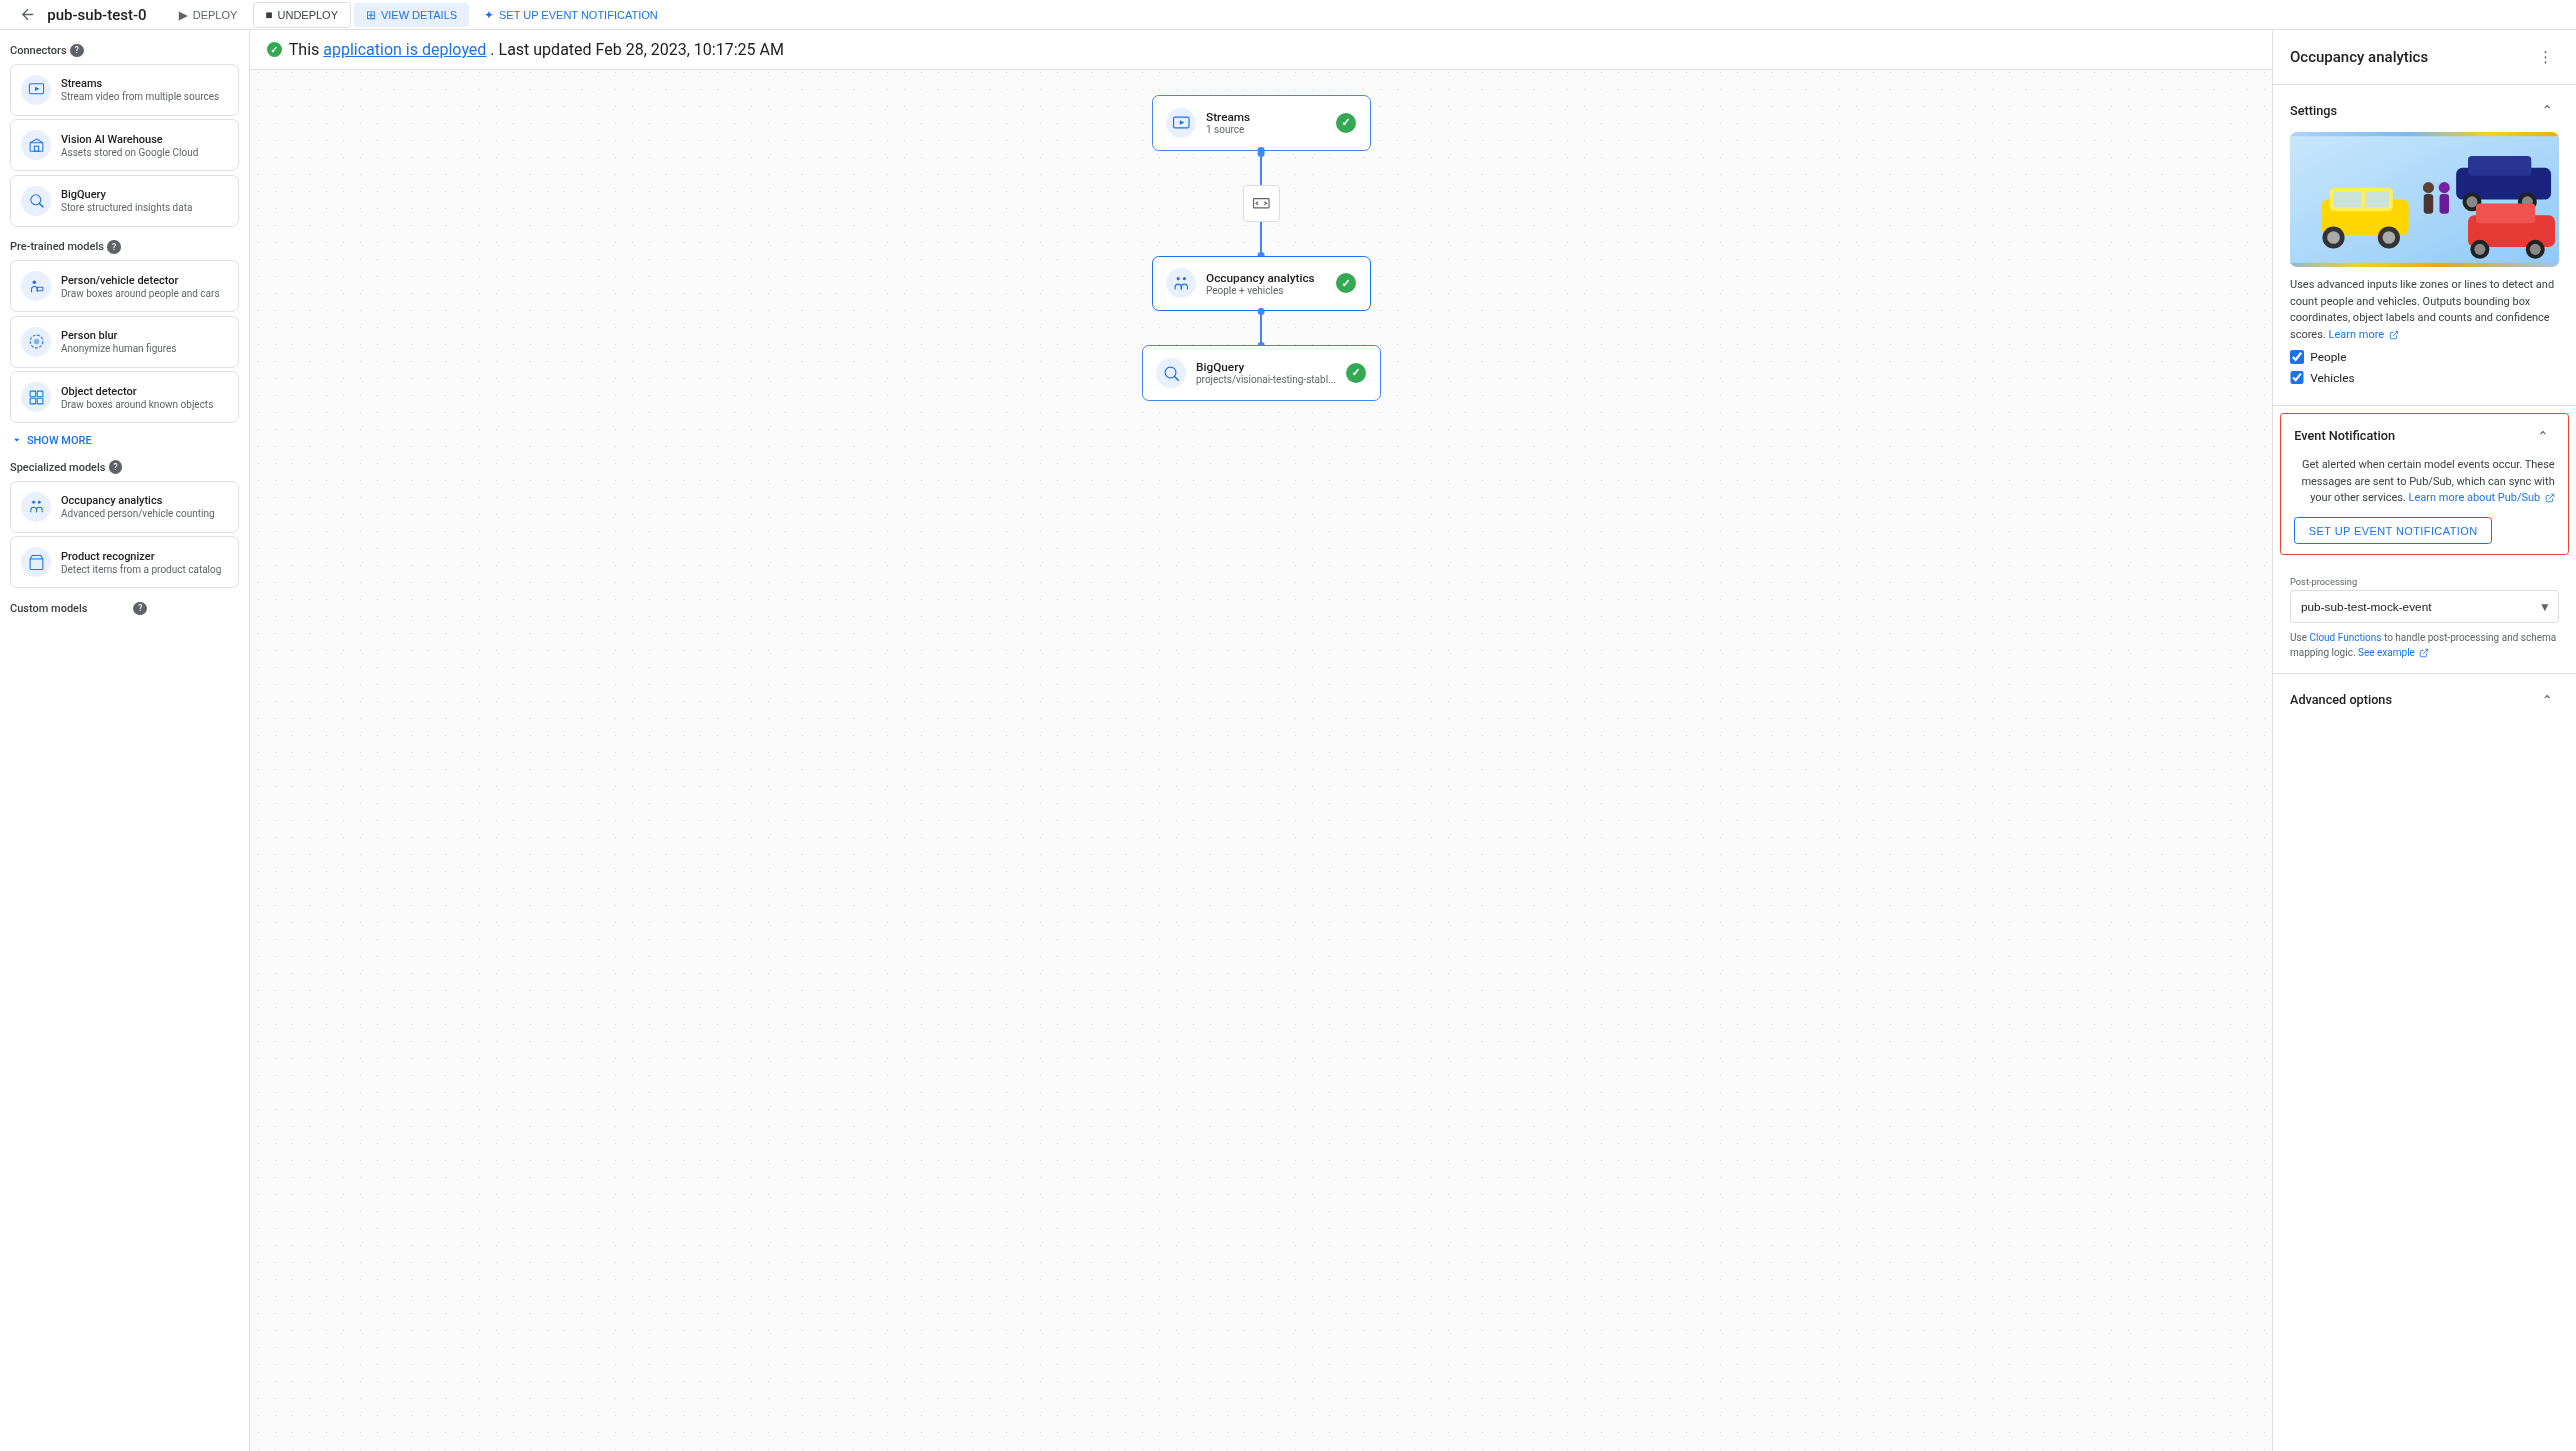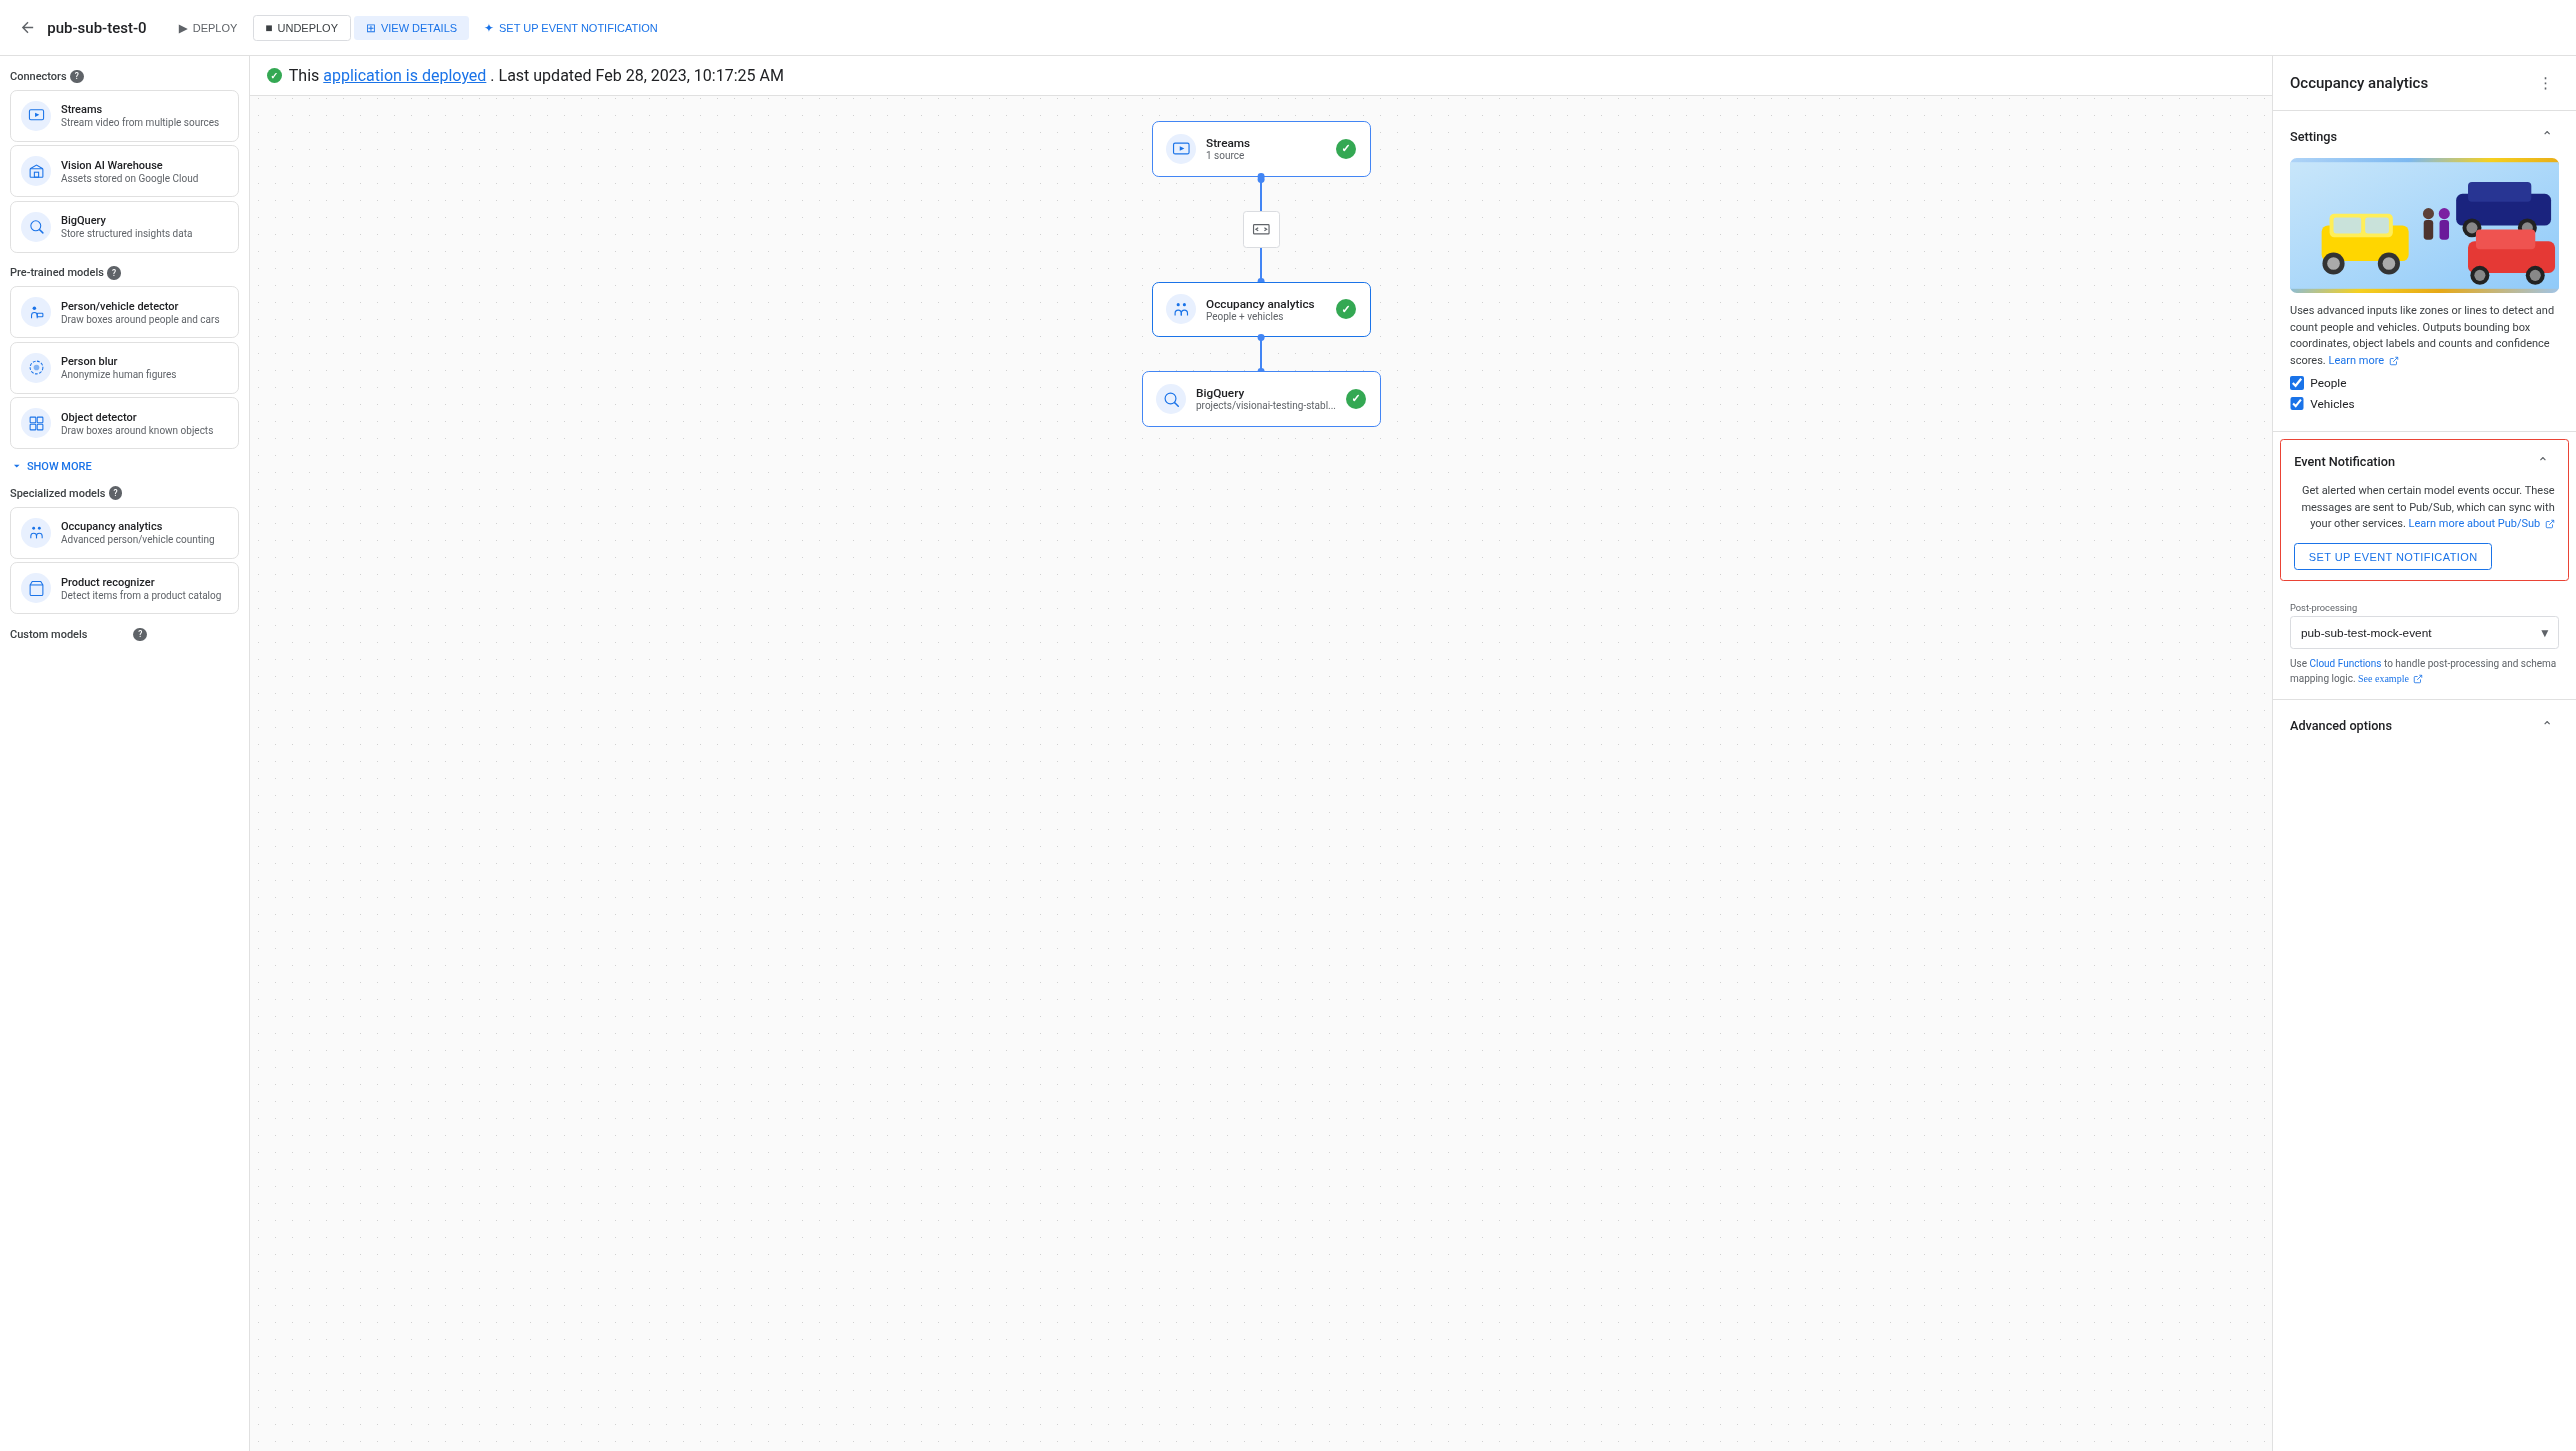--- a/index.html
+++ b/index.html
@@ -1,19 +1,19 @@
 <!DOCTYPE html>
 <html style="font-size:13.5px"><head>
   <meta charset="utf-8">
   <style>
     * { box-sizing: border-box; margin: 0; padding: 0; }
     body { font-family: 'Google Sans', Roboto, Arial, sans-serif; font-size: 11.8px; background: #fff; color: #202124; display: flex; flex-direction: column; height: 100vh; overflow: hidden; }
 
     
-    .topbar { display: flex; align-items: center; height: 56px; padding: 0 13.5px; border-bottom: 0.8px solid #e0e0e0; gap: 6.8px; flex-shrink: 0; }
+    .topbar { display: flex; align-items: center; height: 30px; padding: 0 13.5px; border-bottom: 0.8px solid #e0e0e0; gap: 6.8px; flex-shrink: 0; }
     .back-btn { width: 27px; height: 27px; display: flex; align-items: center; justify-content: center; cursor: pointer; border-radius: 50%; border: none; background: none; }
     .app-title { font-size: 15px; font-weight: 500; color: #202124; margin-right: 13.5px; }
     .topbar-actions { display: flex; align-items: center; gap: 3.4px; }
     .topbar-btn { display: flex; align-items: center; gap: 5px; padding: 5px 11.8px; border: none; background: none; cursor: pointer; font-size: 11px; font-weight: 500; border-radius: 3.4px; color: #5f6368; }
     .topbar-btn.primary { background: #e8f0fe; color: #1a73e8; }
     .topbar-btn.outlined { border: 0.8px solid #dadce0; color: #3c4043; }
     .topbar-btn-icon { font-size: 11.8px; }
 
     
     .main-layout { display: flex; flex: 1; overflow: hidden; }
@@ -74,21 +74,21 @@
 
     .event-desc { font-size: 11px; color: #3c4043; line-height: 1.5; margin-bottom: 10px; text-align: right; }
     .setup-btn { background: none; border: 0.8px solid #1a73e8; color: #1a73e8; padding: 6.8px 13.5px; border-radius: 3.4px; font-size: 11px; font-weight: 500; cursor: pointer; letter-spacing: 0.4px; text-transform: uppercase; }
 
     .post-processing { padding: 13.5px 17px; border-bottom: 0.8px solid #e0e0e0; }
     .post-label { font-size: 9.3px; color: #5f6368; margin-bottom: 3.4px; }
     .select-wrapper { position: relative; border-radius: 16px; }
     .select-field { width: 100%; padding: 8.4px 30px 8.4px 10px; border: 0.8px solid #dadce0; border-radius: 3.4px; font-size: 11.8px; color: #202124; appearance: none; background: #fff; cursor: pointer; }
     .select-arrow { position: absolute; right: 8.4px; top: 50%; transform: translateY(-50%); pointer-events: none; color: #5f6368; }
     .post-desc { font-size: 10px; color: #5f6368; margin-top: 6.8px; line-height: 1.5; }
-    .post-link { color: #1a73e8; cursor: pointer; text-decoration: none; font-family: Liberation Serif, serif; }
+    .post-link { color: #1a73e8; cursor: pointer; text-decoration: none; }
 
     .advanced-section { padding: 13.5px 17px; }
     .advanced-header { display: flex; align-items: center; justify-content: space-between; }
     .advanced-title { font-size: 12.7px; font-weight: 500; color: #202124; }
 
     .flow-wrapper { display: flex; flex-direction: column; align-items: center; padding: 25px 0; }
 
     
     ::-webkit-scrollbar { width: 5px; }
     ::-webkit-scrollbar-track { background: transparent; }

